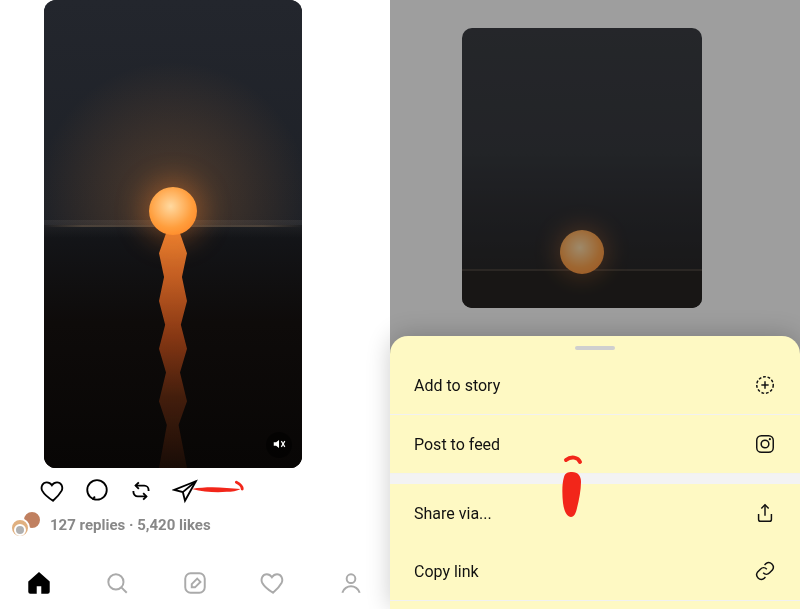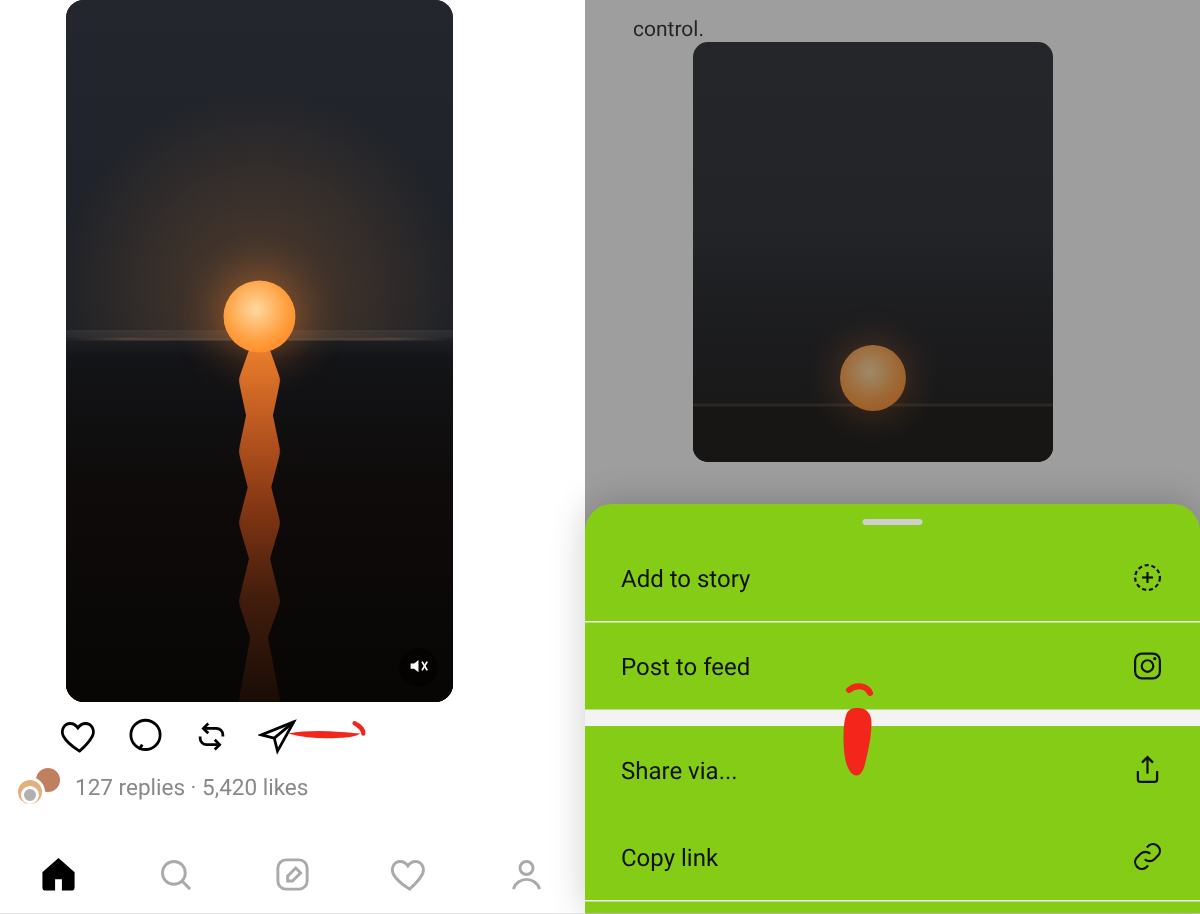--- a/index.html
+++ b/index.html
@@ -74,21 +74,21 @@
     .ic svg { width:100%; height:100%; fill:none; stroke:#000; stroke-width:1.7; }
 
     .red-scribble {
       position:absolute; left: 190px; top: 477px;
       width: 58px; height: 22px; pointer-events:none;
     }
     .red-scribble svg { width:100%; height:100%; }
 
     .replies-row {
       position: absolute; left: 10px; top: 510px;
-      display:flex; align-items:center; gap:8px;
+      display:flex; align-items:center; gap:8px;font-weight:bold;
     }
     .avatars {
       position:relative; width: 32px; height: 30px;
     }
     .av {
       position:absolute; width:20px; height:20px; border-radius:50%; border:2px solid #fff;
     }
     .av1 { background:#e0b080; left:0; top:8px; }
     .av2 { background:#c08060; left:12px; top:0; }
     .av3 { background:#b0b0b0; left:4px; top:14px; width:12px; height:12px; }
@@ -139,21 +139,21 @@
       position:absolute; left:0; right:0; top:86%;
       height:2px; background: rgba(150,130,110,0.25);
     }
     .right-media .rwater {
       position:absolute; left:0; right:0; top:86%; bottom:0;
       background:#0b0907;
     }
 
     .sheet {
       position:absolute; left:0; right:0; bottom:0;
-      background:#84cc16; border-radius:18px 18px 0 0;
+      background:#fef9c3; border-radius:18px 18px 0 0;
       padding: 10px 0 8px 0;
       box-shadow: 0 -2px 24px rgba(0,0,0,0.2);
       margin-top: 36px;
     }
     .grabber {
       width:40px; height:4px; border-radius:3px; background:#cfcfcf;
       margin: 0 auto 6px auto;
     }
     .sheet-item {
       display:flex; align-items:center; justify-content:space-between;
@@ -269,21 +269,20 @@
           <circle cx="12" cy="8" r="4"></circle>
           <path d="M4 21c1-4 5-6 8-6s7 2 8 6"></path>
         </svg>
     </div>
   </div>
 </div>
 
 <div class="right">
   <div class="right-bg">
     <div class="right-card">
-      <div class="txt">control.</div>
       <div class="right-media">
         <div class="right-media-inner"></div>
         <div class="rwater"></div>
         <div class="rhoriz"></div>
         <div class="moon2"></div>
       </div>
     </div>
   </div>
   <div class="right-scrim"></div>
 

